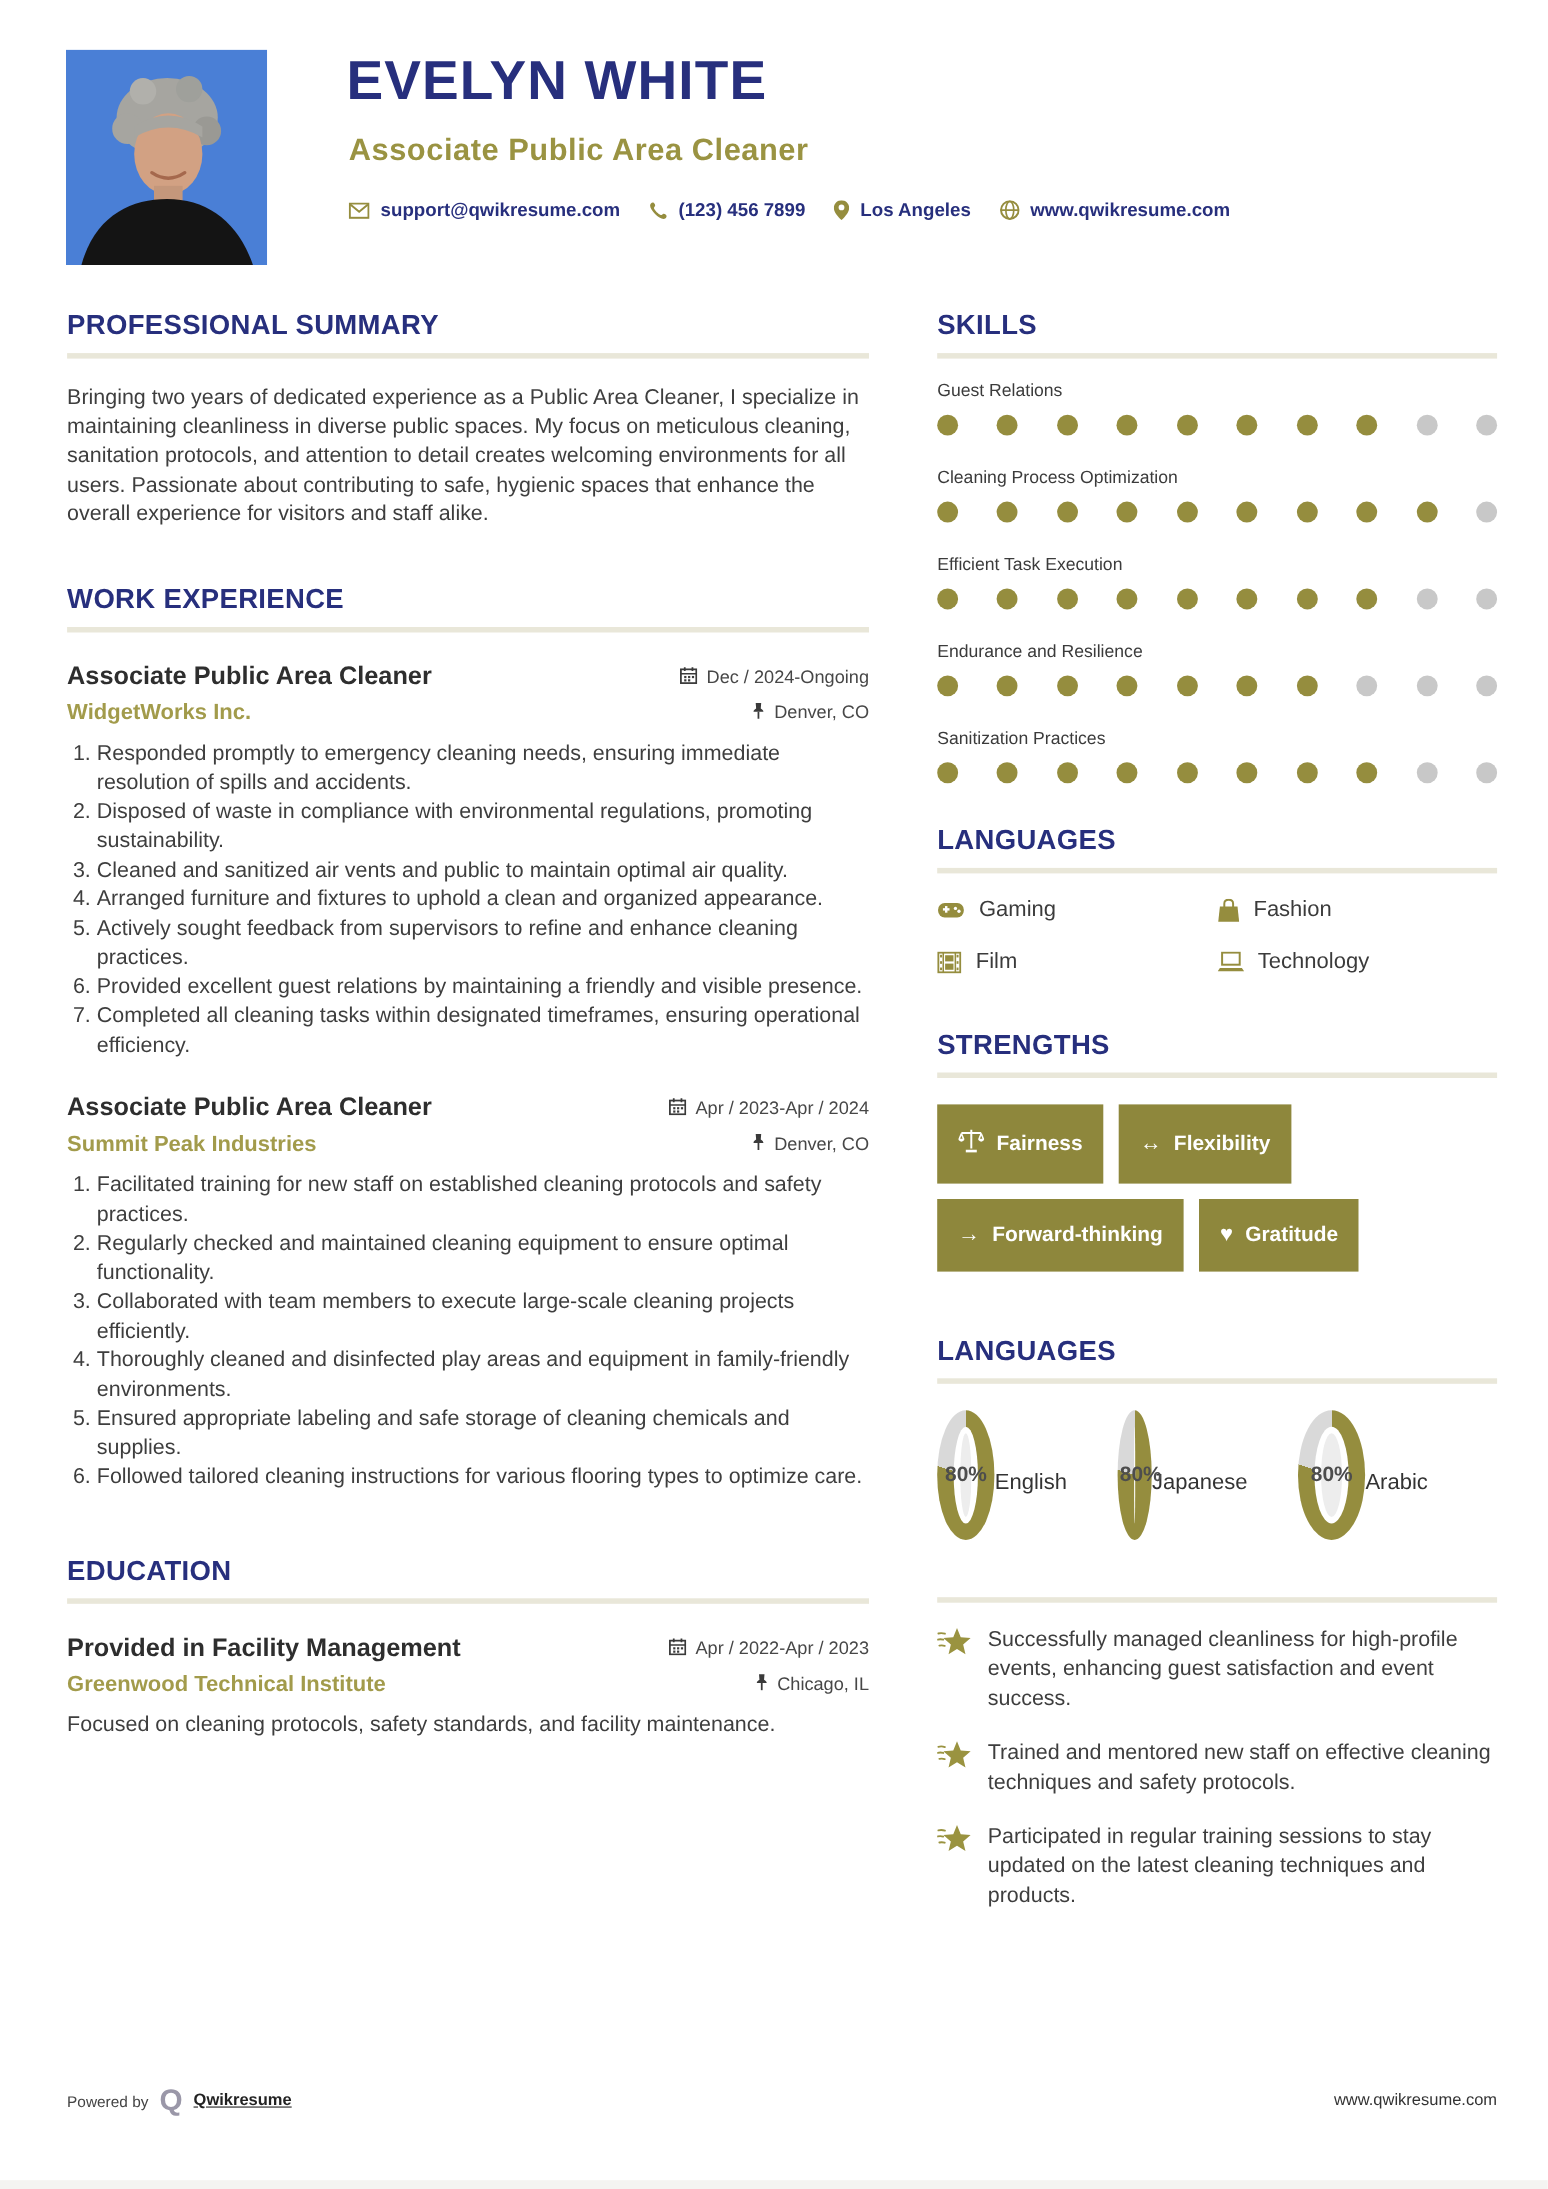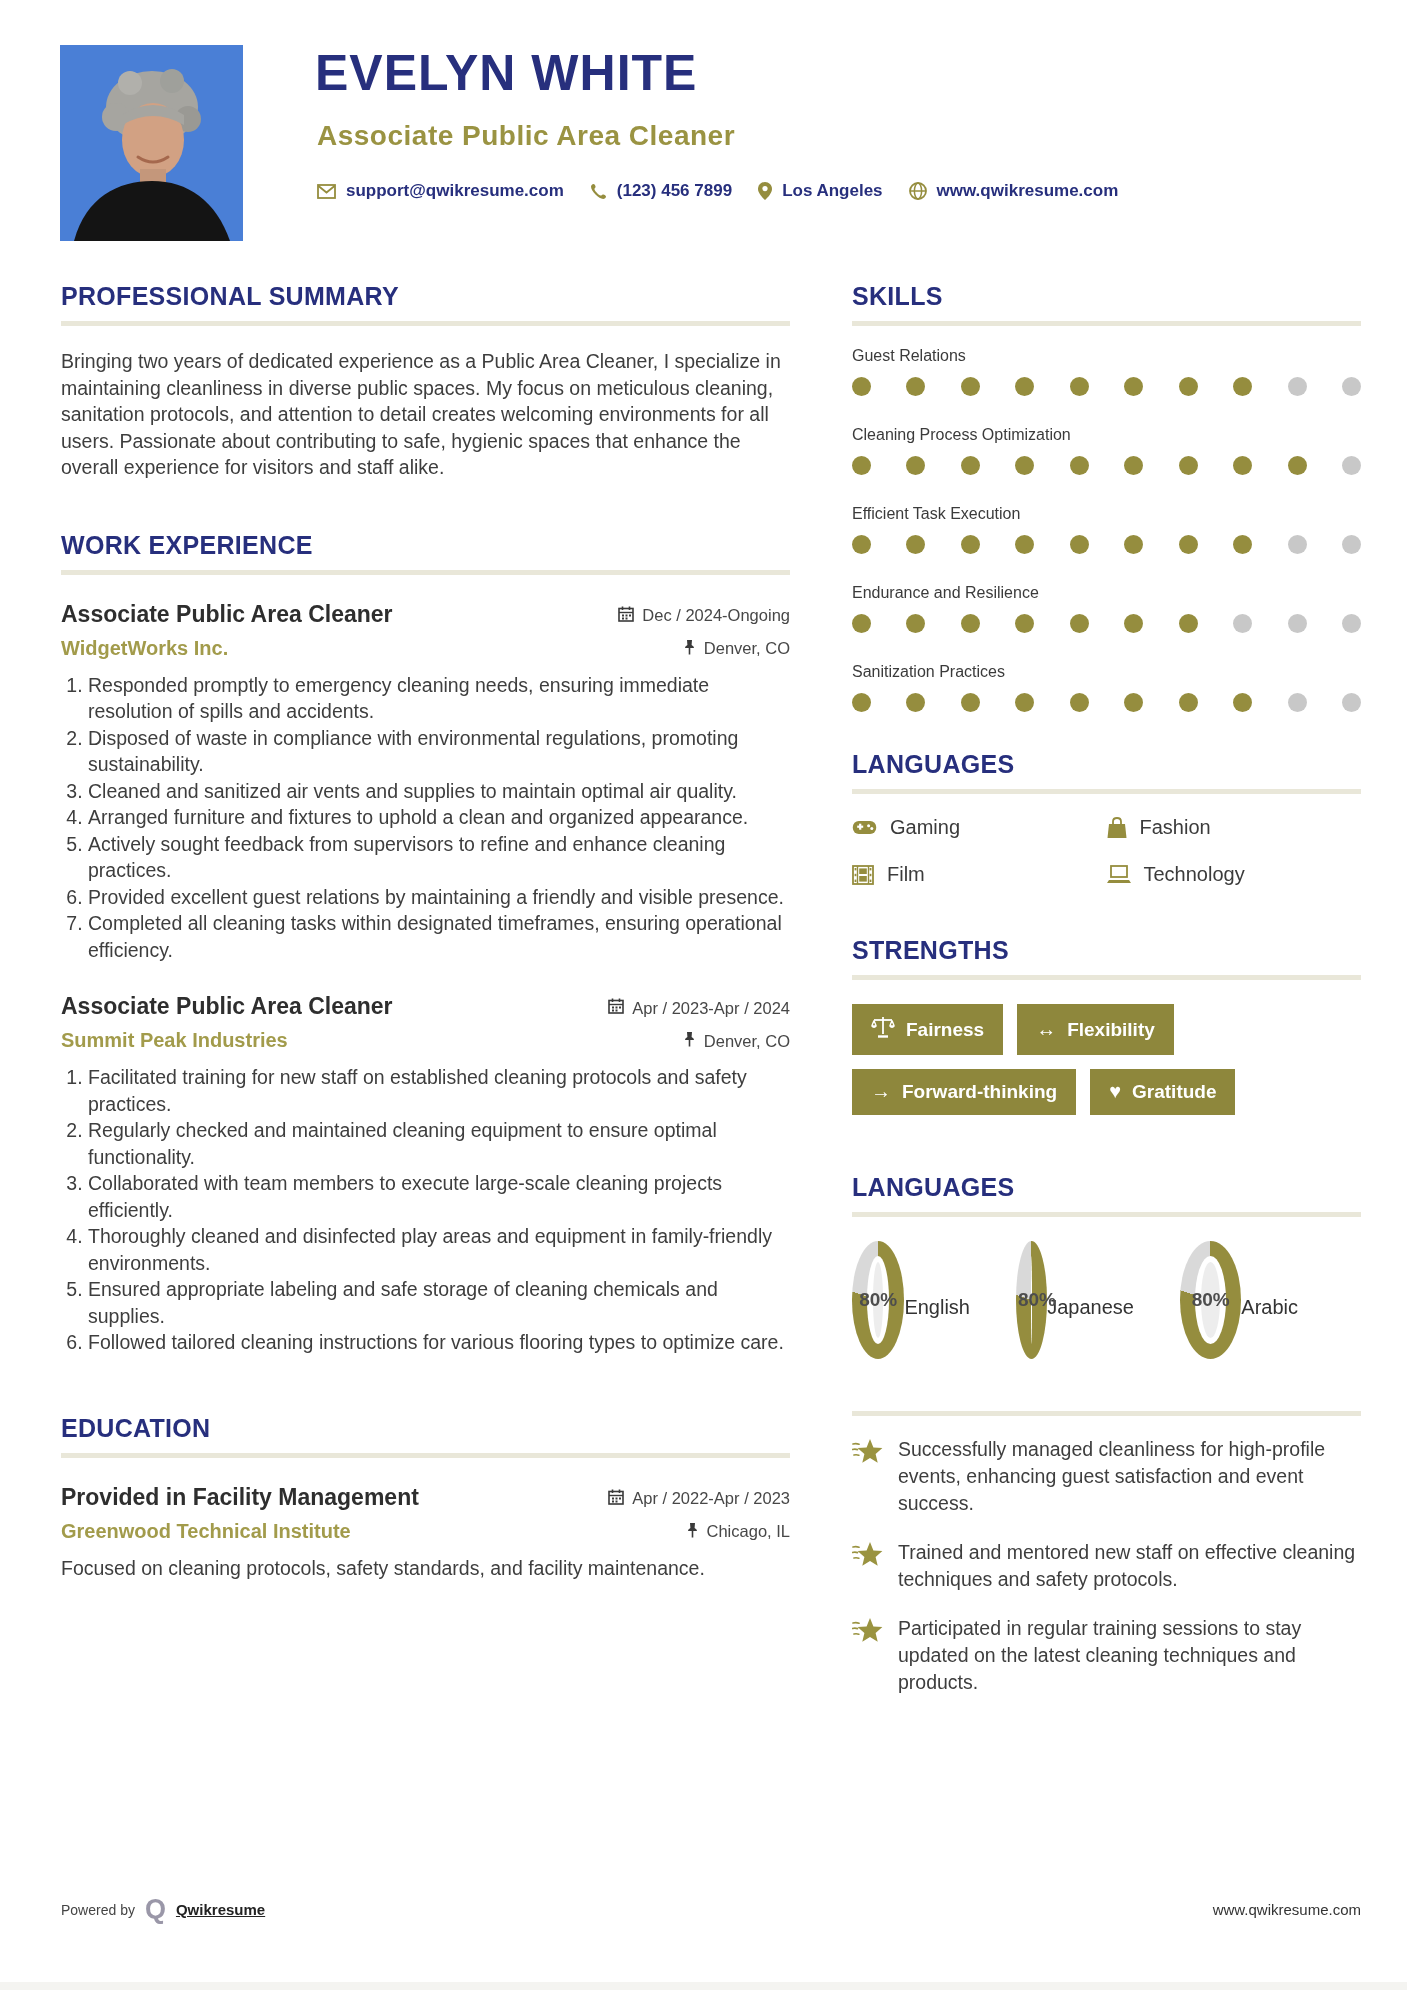--- a/index.html
+++ b/index.html
@@ -45,21 +45,21 @@
   .dot.on{background:#958d3e;}
   .dot.off{background:#c8c8c8;}
 
   .sec-interests{margin-top:36px;}
   .interests-grid{display:grid; grid-template-columns:1fr 1fr; row-gap:24px; margin-top:22px;}
   .interest{display:flex; align-items:center; gap:13px; font-size:20px; color:#3b3b3b;}
   .interest svg{display:block;}
 
   .sec-strengths{margin-top:48px;}
   .chips{display:flex; flex-wrap:wrap; gap:14px; margin-top:24px;}
-  .chip{display:inline-flex; align-items:center; gap:11px; background:#8e873c; color:#ffffff; font-size:19px; font-weight:600; padding:12px 19px; line-height:22px;}
+  .chip{display:inline-flex; align-items:center; gap:11px; background:#8e873c; color:#ffffff; font-size:19px; font-weight:600; padding:22px 19px; line-height:22px;}
   .chip .glyph{font-size:20px; line-height:20px;}
 
   .sec-langs{margin-top:56px;}
   .langs{display:flex; gap:46px; margin-top:24px;}
   .lang{display:flex; flex-direction:row; align-items:center; width:118px;}
   .donut{position:relative; width:118px; height:118px; border-radius:50%;}
   .donut .hole{position:absolute; inset:15px; background:#ffffff; border-radius:50%;}
   .donut .disc{position:absolute; inset:21px; background:#ededed; border-radius:50%; display:flex; align-items:center; justify-content:center; font-size:19px; font-weight:700; color:#4d4d4d;}
   .lang-name{margin-top:15px; font-size:20px; color:#333333;}
 
@@ -175,21 +175,21 @@
                 <span class="ic"><svg width="13" height="16" viewBox="0 0 13 16">
                     <path d="M4,1 L9,1 L8.6,6 C10,6.8 11,7.8 11,9 L2,9 C2,7.8 3,6.8 4.4,6 Z" fill="#3a3a3a"></path>
                     <line x1="6.5" y1="9" x2="6.5" y2="15.5" stroke="#3a3a3a" stroke-width="1.6"></line>
                   </svg></span>
                 <span>Denver, CO</span>
               </span>
             </div>
             <ol class="job-bullets">
               <li>Responded promptly to emergency cleaning needs, ensuring immediate resolution of spills and accidents.</li>
               <li>Disposed of waste in compliance with environmental regulations, promoting sustainability.</li>
-              <li>Cleaned and sanitized air vents and supplies to maintain optimal air quality.</li>
+              <li>Cleaned and sanitized air vents and public to maintain optimal air quality.</li>
               <li>Arranged furniture and fixtures to uphold a clean and organized appearance.</li>
               <li>Actively sought feedback from supervisors to refine and enhance cleaning practices.</li>
               <li>Provided excellent guest relations by maintaining a friendly and visible presence.</li>
               <li>Completed all cleaning tasks within designated timeframes, ensuring operational efficiency.</li>
             </ol>
           </div>
           <div class="job">
             <div class="job-row">
               <span class="job-title">Associate Public Area Cleaner</span>
               <span class="job-meta">

